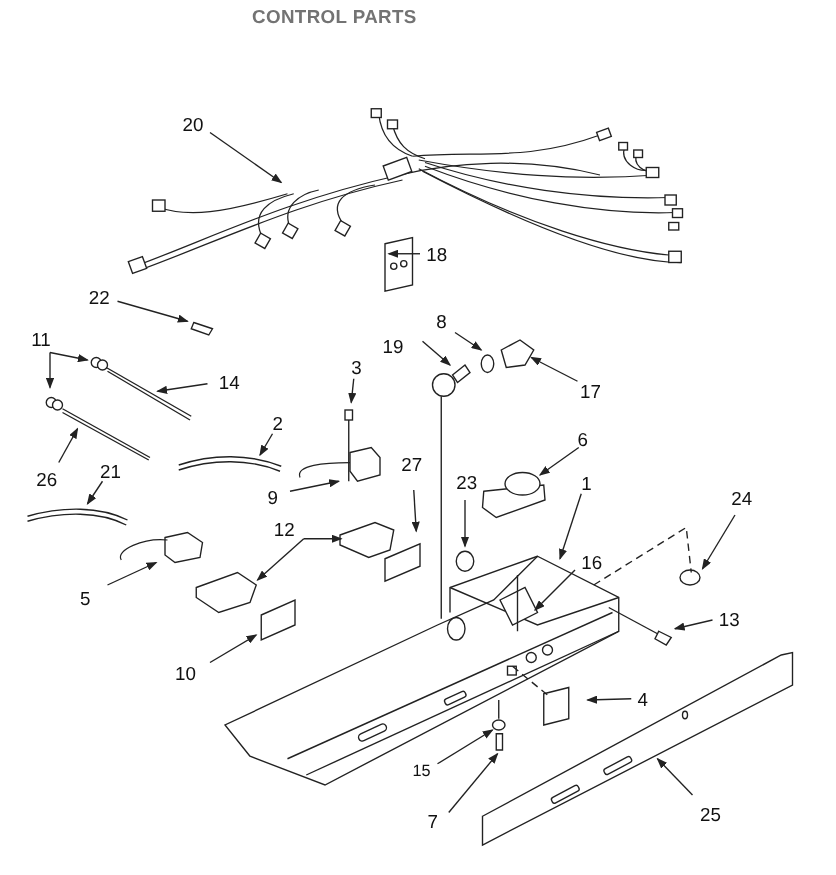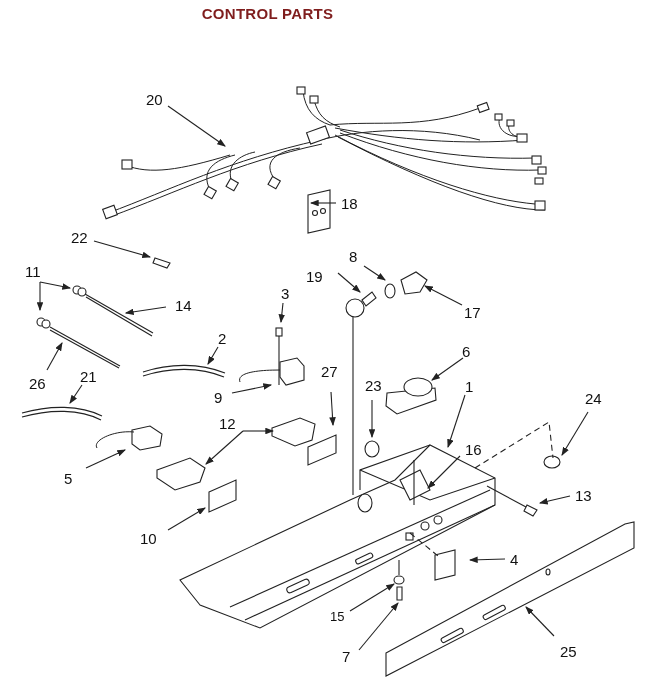--- a/index.html
+++ b/index.html
@@ -1,17 +1,17 @@
 <!DOCTYPE html>
 <html><head>
 <meta charset="utf-8">
 <style>
   html, body { margin:0; padding:0; background:#ffffff; }
   body { width:669px; height:700px; position:relative; overflow:hidden; font-family:"Liberation Sans", sans-serif; }
-  #title { position:absolute; left:0; width:535px; top:5px; text-align:center; font-weight:bold; font-size:15px; color:#7f1d1d; letter-spacing:0.3px; }
+  #title { position:absolute; left:0; width:535px; top:5px; text-align:center; font-weight:bold; font-size:15px; color:#737373; letter-spacing:0.3px; }
   svg#diagram { position:absolute; left:0; top:0; }
   .callout { font-family:"Liberation Sans", sans-serif; font-size:15px; fill:#111; }
   .callout.small { font-size:13px; }
   .part { fill:#fff; stroke:#222; stroke-width:1.1; }
   .line { fill:none; stroke:#222; stroke-width:1.1; }
   .dash { fill:none; stroke:#222; stroke-width:1.1; stroke-dasharray:6 4; }
   .wire { fill:none; stroke:#222; stroke-width:1; }
 </style>
 </head>
 <body>

